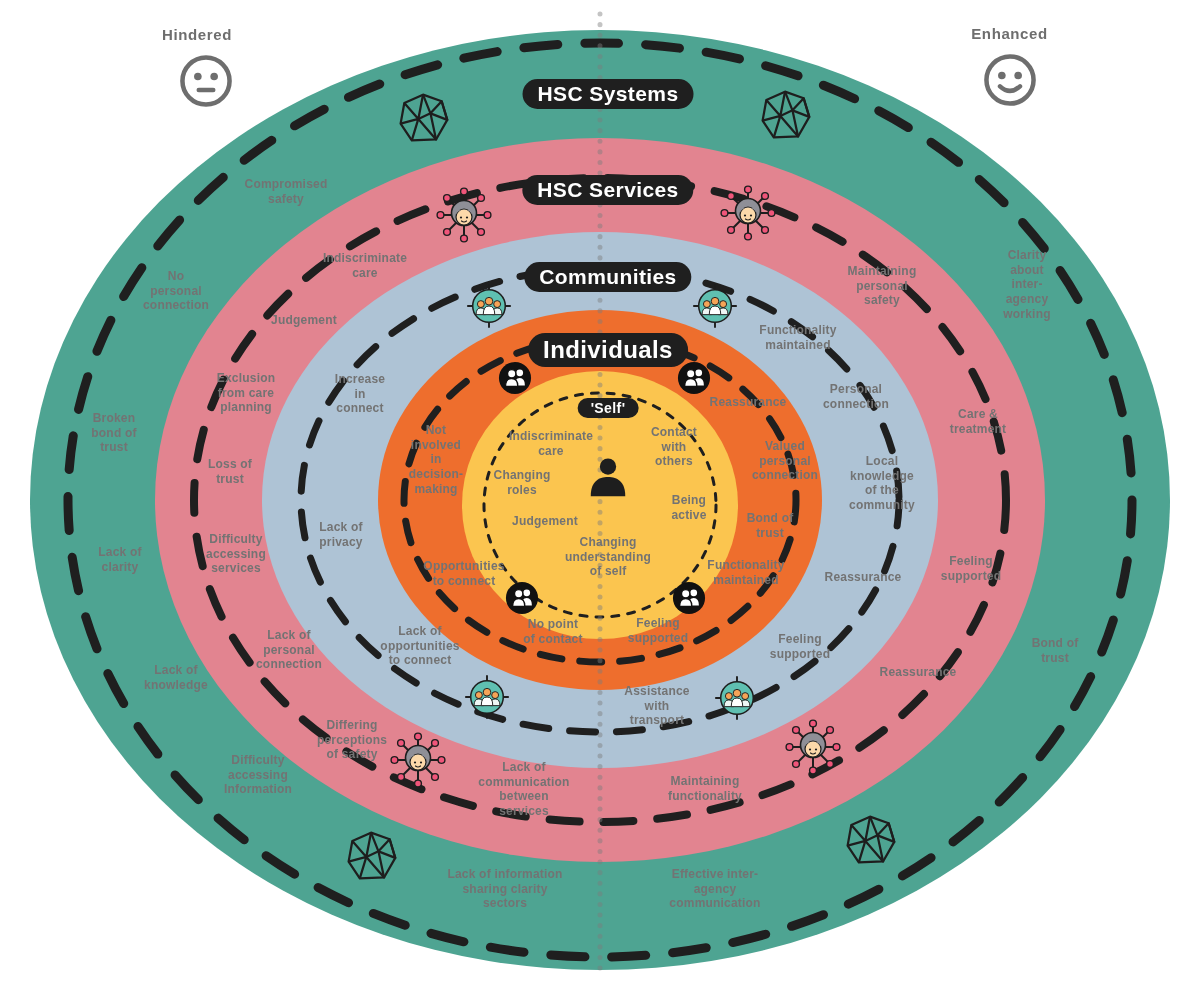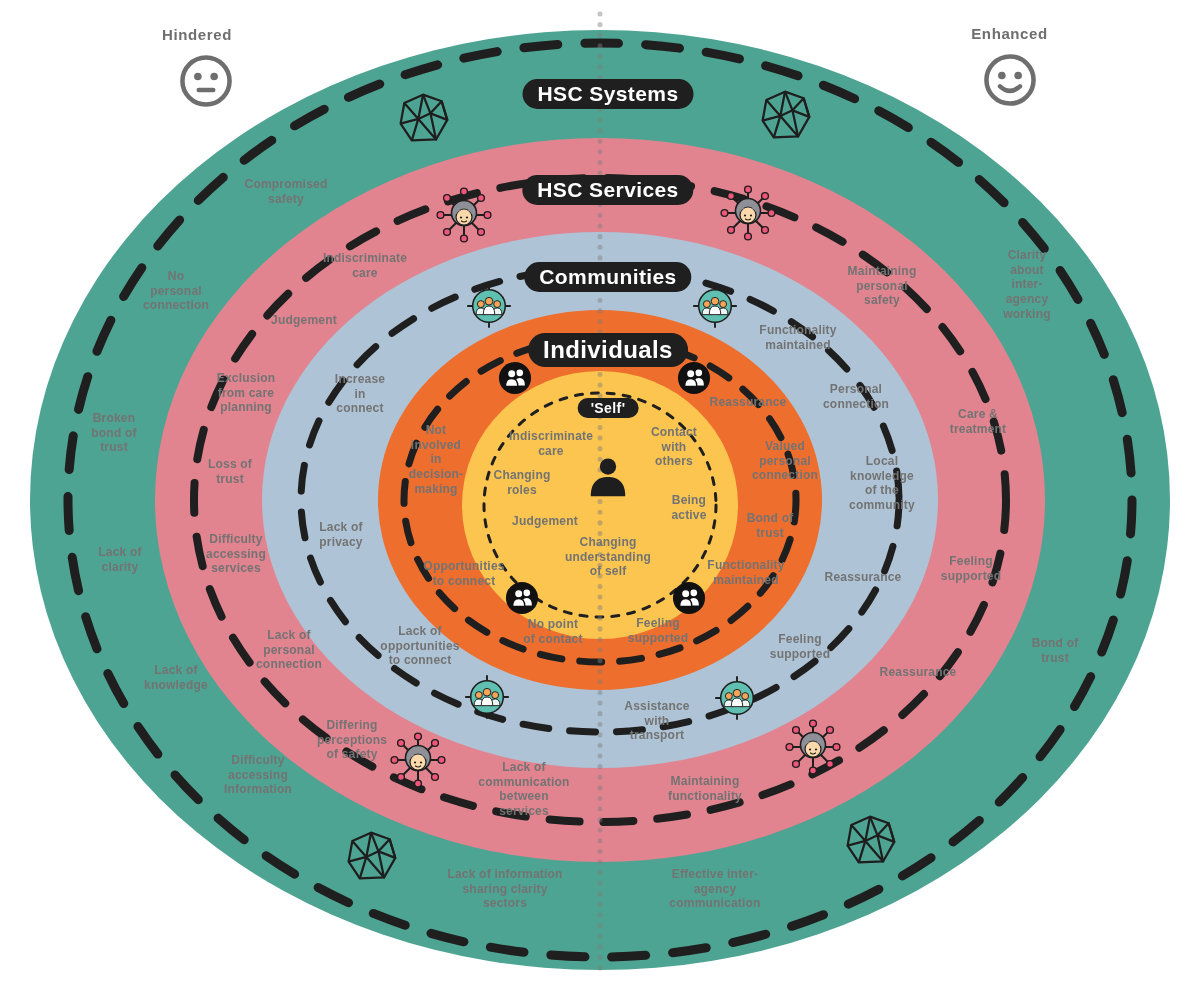--- a/index.html
+++ b/index.html
@@ -119,21 +119,21 @@
 maintained</div>
       <div class="diagram-label" style="left: 848px; top: 397px;">Personal
 connection</div>
       <div class="diagram-label" style="left: 874px; top: 483px;">Local
 knowledge
 of the
 community</div>
       <div class="diagram-label" style="left: 855px; top: 577px;">Reassurance</div>
       <div class="diagram-label" style="left: 792px; top: 647px;">Feeling
 supported</div>
-      <div class="diagram-label" style="left: 649px; top: 706px; margin-top: 15px;">Assistance
+      <div class="diagram-label" style="left: 649px; top: 706px;">Assistance
 with
 transport</div>
       <div class="diagram-label" style="left: 428px; top: 460px;">Not
 involved
 in
 decision-
 making</div>
       <div class="diagram-label" style="left: 456px; top: 574px;">Opportunities
 to connect</div>
       <div class="diagram-label" style="left: 545px; top: 632px;">No point

